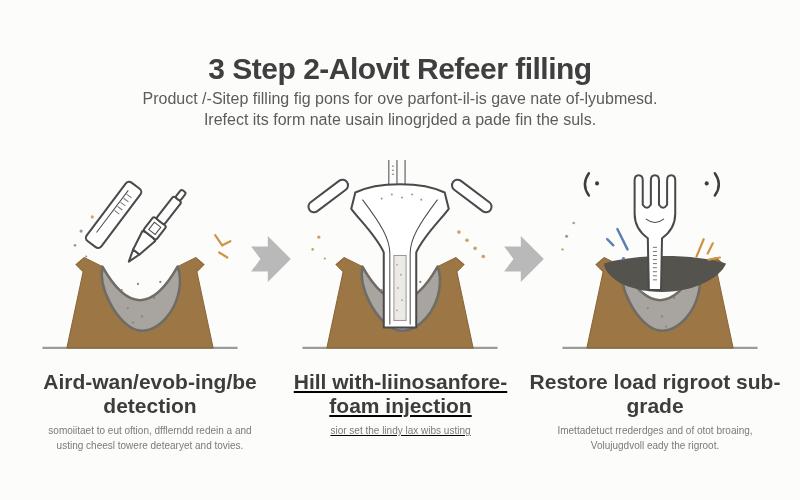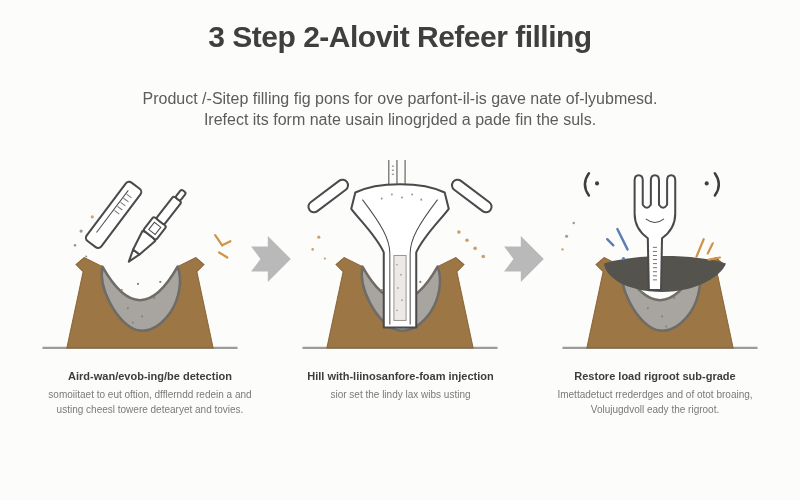--- a/index.html
+++ b/index.html
@@ -2,37 +2,37 @@
 <html style="--background: #fcfcfa; --title-text: #3f3f3f; --subtitle-text: #5c5c5c; --heading-text: #3d3d3d; --body-text: #7a7a7a; --soil-brown: #9c7645; --void-gray: #a8a5a0; --void-outline: #6f6c66; --cap-dark: #55534e; --arrow-gray: #b9b9b9; --accent-orange: #cf9448; --accent-blue: #5b7fb5; --outline-dark: #4a4a4a; --ground-line: #9b9b9b;"><head>
 <meta charset="utf-8">
 <style>
   html,body{margin:0;padding:0;}
   body{font-family:"Liberation Sans", sans-serif;}
   #stage{
     position:relative;width:800px;height:500px;overflow:hidden;
     background:var(--background,#fcfcfa);
   }
   .title{
-    position:absolute;left:0;right:0;top:20px;text-align:center;
+    position:absolute;left:0;right:0;top:52px;text-align:center;
     font-size:30px;font-weight:700;letter-spacing:-0.5px;
     color:var(--title-text,#3f3f3f);
   }
   .subtitle{
     position:absolute;left:0;right:0;top:88px;text-align:center;
     font-size:16px;line-height:21px;color:var(--subtitle-text,#5c5c5c);
   }
   .ill{position:absolute;top:158px;width:224px;height:198px;}
   #ill-1{left:28px;} #ill-2{left:288px;} #ill-3{left:548px;}
   .step-arrow{position:absolute;top:236px;width:44px;height:46px;}
   #arrow-1{left:250px;} #arrow-2{left:503px;}
   .step-text{position:absolute;top:370px;text-align:center;}
   #text-1{left:25px;width:250px;}
-  #text-2{left:278px;width:245px;}
+  #text-2{left:278px;width:245px;text-decoration:underline;}
   #text-3{left:525px;width:260px;}
-  .step-text h3{margin:0 0 6px 0;font-size:11px;font-weight:700;color:var(--heading-text,#3d3d3d);}
+  .step-text h3{margin:0 0 6px 0;font-size:21px;font-weight:700;color:var(--heading-text,#3d3d3d);}
   .step-text p{margin:0 auto;font-size:10px;line-height:1.45;color:var(--body-text,#7a7a7a);}
   #text-1 p{max-width:218px;}
   #text-3 p{max-width:242px;text-align:center;}
 
   
   .groundline{stroke:var(--ground-line,#9b9b9b);stroke-width:2;}
   .soil{fill:var(--soil-brown,#9c7645);stroke:#8a6536;stroke-width:1;}
   .void{fill:var(--void-gray,#a8a5a0);stroke:var(--void-outline,#6f6c66);stroke-width:2.5;stroke-linejoin:round;}
   .speckle circle{fill:#87847e;}
   .toolshape{fill:#ffffff;stroke:var(--outline-dark,#4a4a4a);stroke-width:2;stroke-linejoin:round;}

